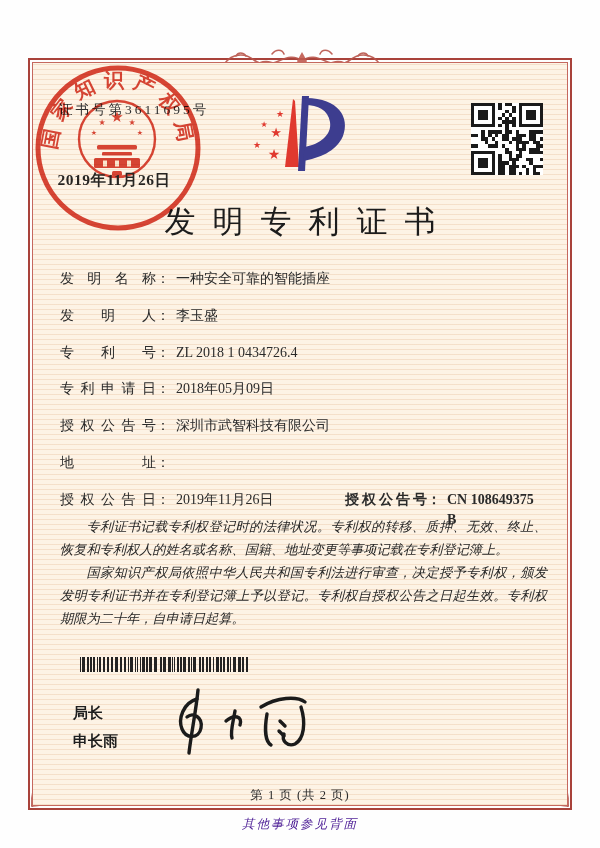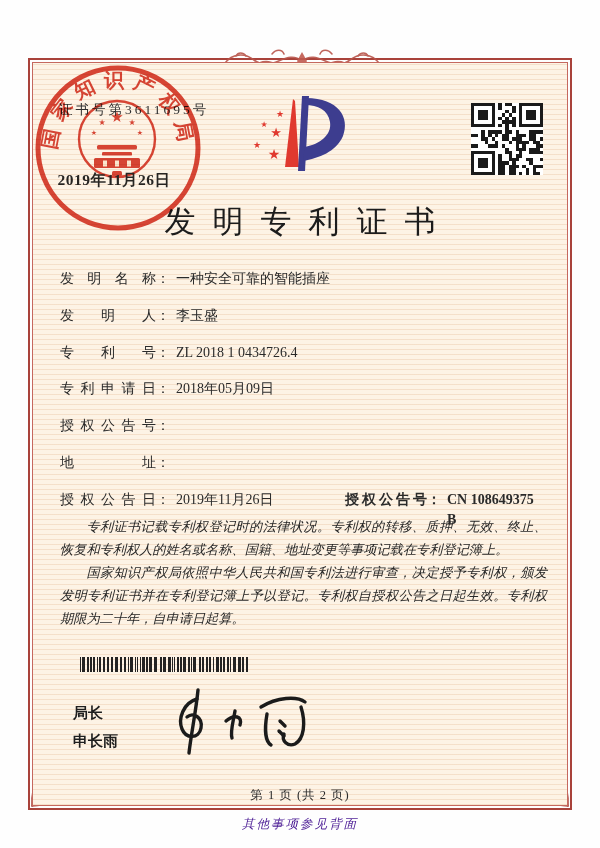--- a/index.html
+++ b/index.html
@@ -137,20 +137,21 @@
           <span class="fvalue">ZL 2018 1 0434726.4</span>
         </div>
         <div class="frow">
           <span class="flabel">专利申请日</span>
             <span class="fcolon">：</span>
           <span class="fvalue">2018年05月09日</span>
         </div>
         <div class="frow">
           <span class="flabel">授权公告号</span>
             <span class="fcolon">：</span>
+          <span class="fvalue">深圳市武智科技有限公司</span>
         </div>
         <div class="frow">
           <span class="flabel">地址</span>
             <span class="fcolon">：</span>
         </div>
         <div class="frow">
           <span class="flabel">授权公告日</span>
             <span class="fcolon">：</span>
           <span class="fvalue" style="width:155px;flex:none;">2019年11月26日</span>
           <span class="grant-group" style="margin-left:14px;">

